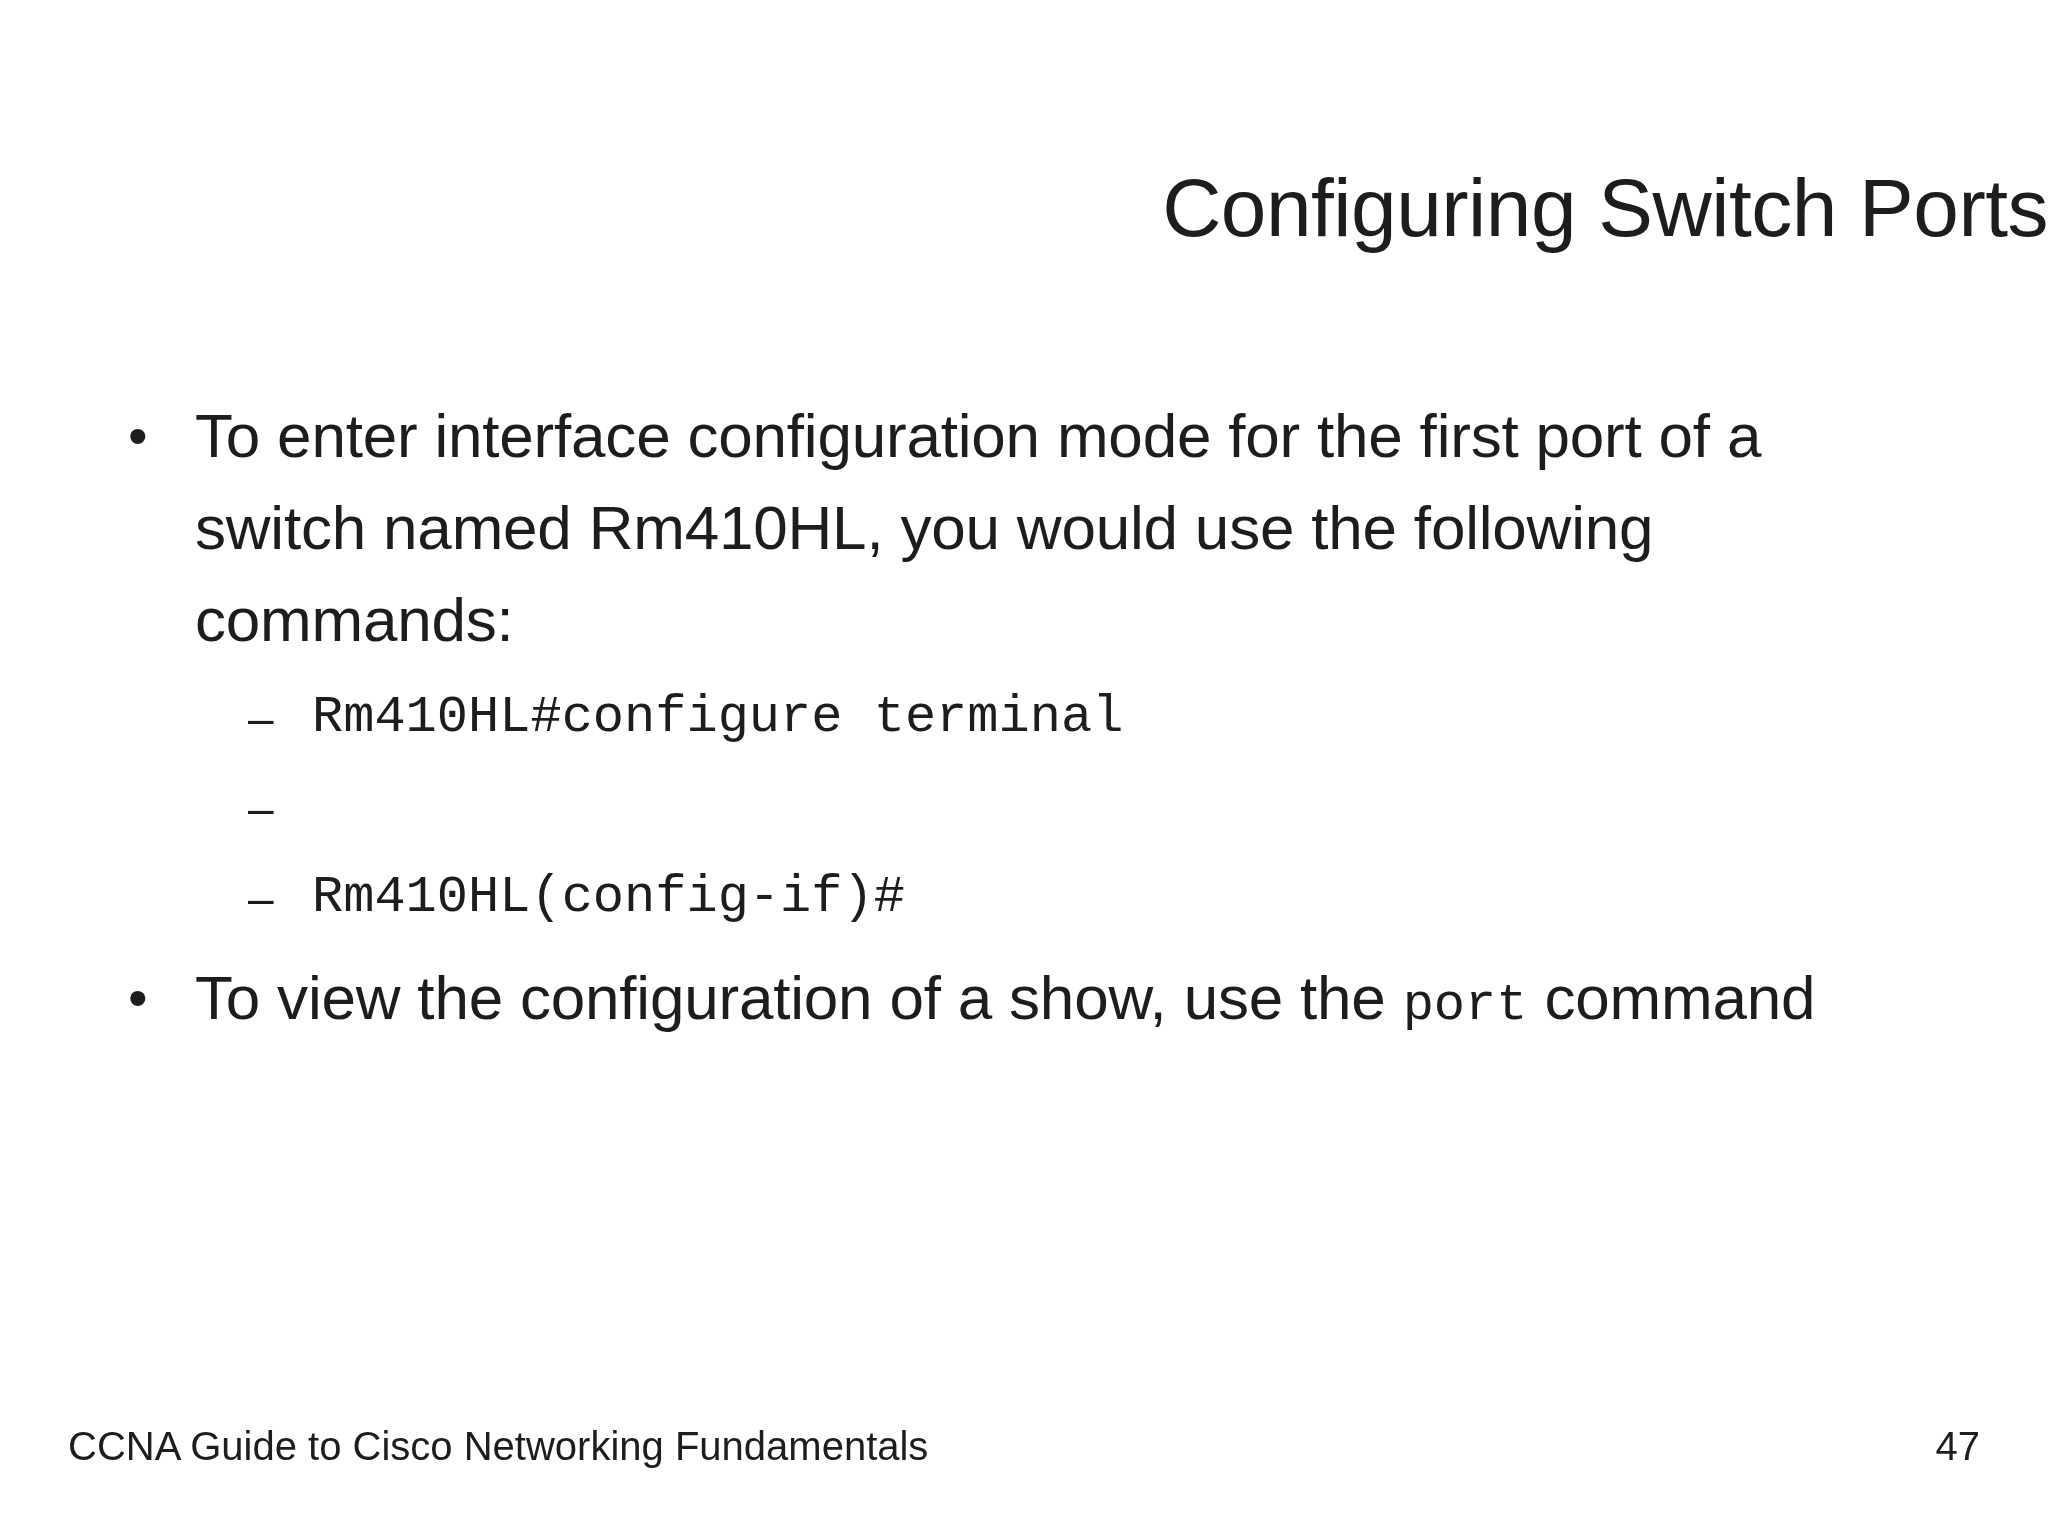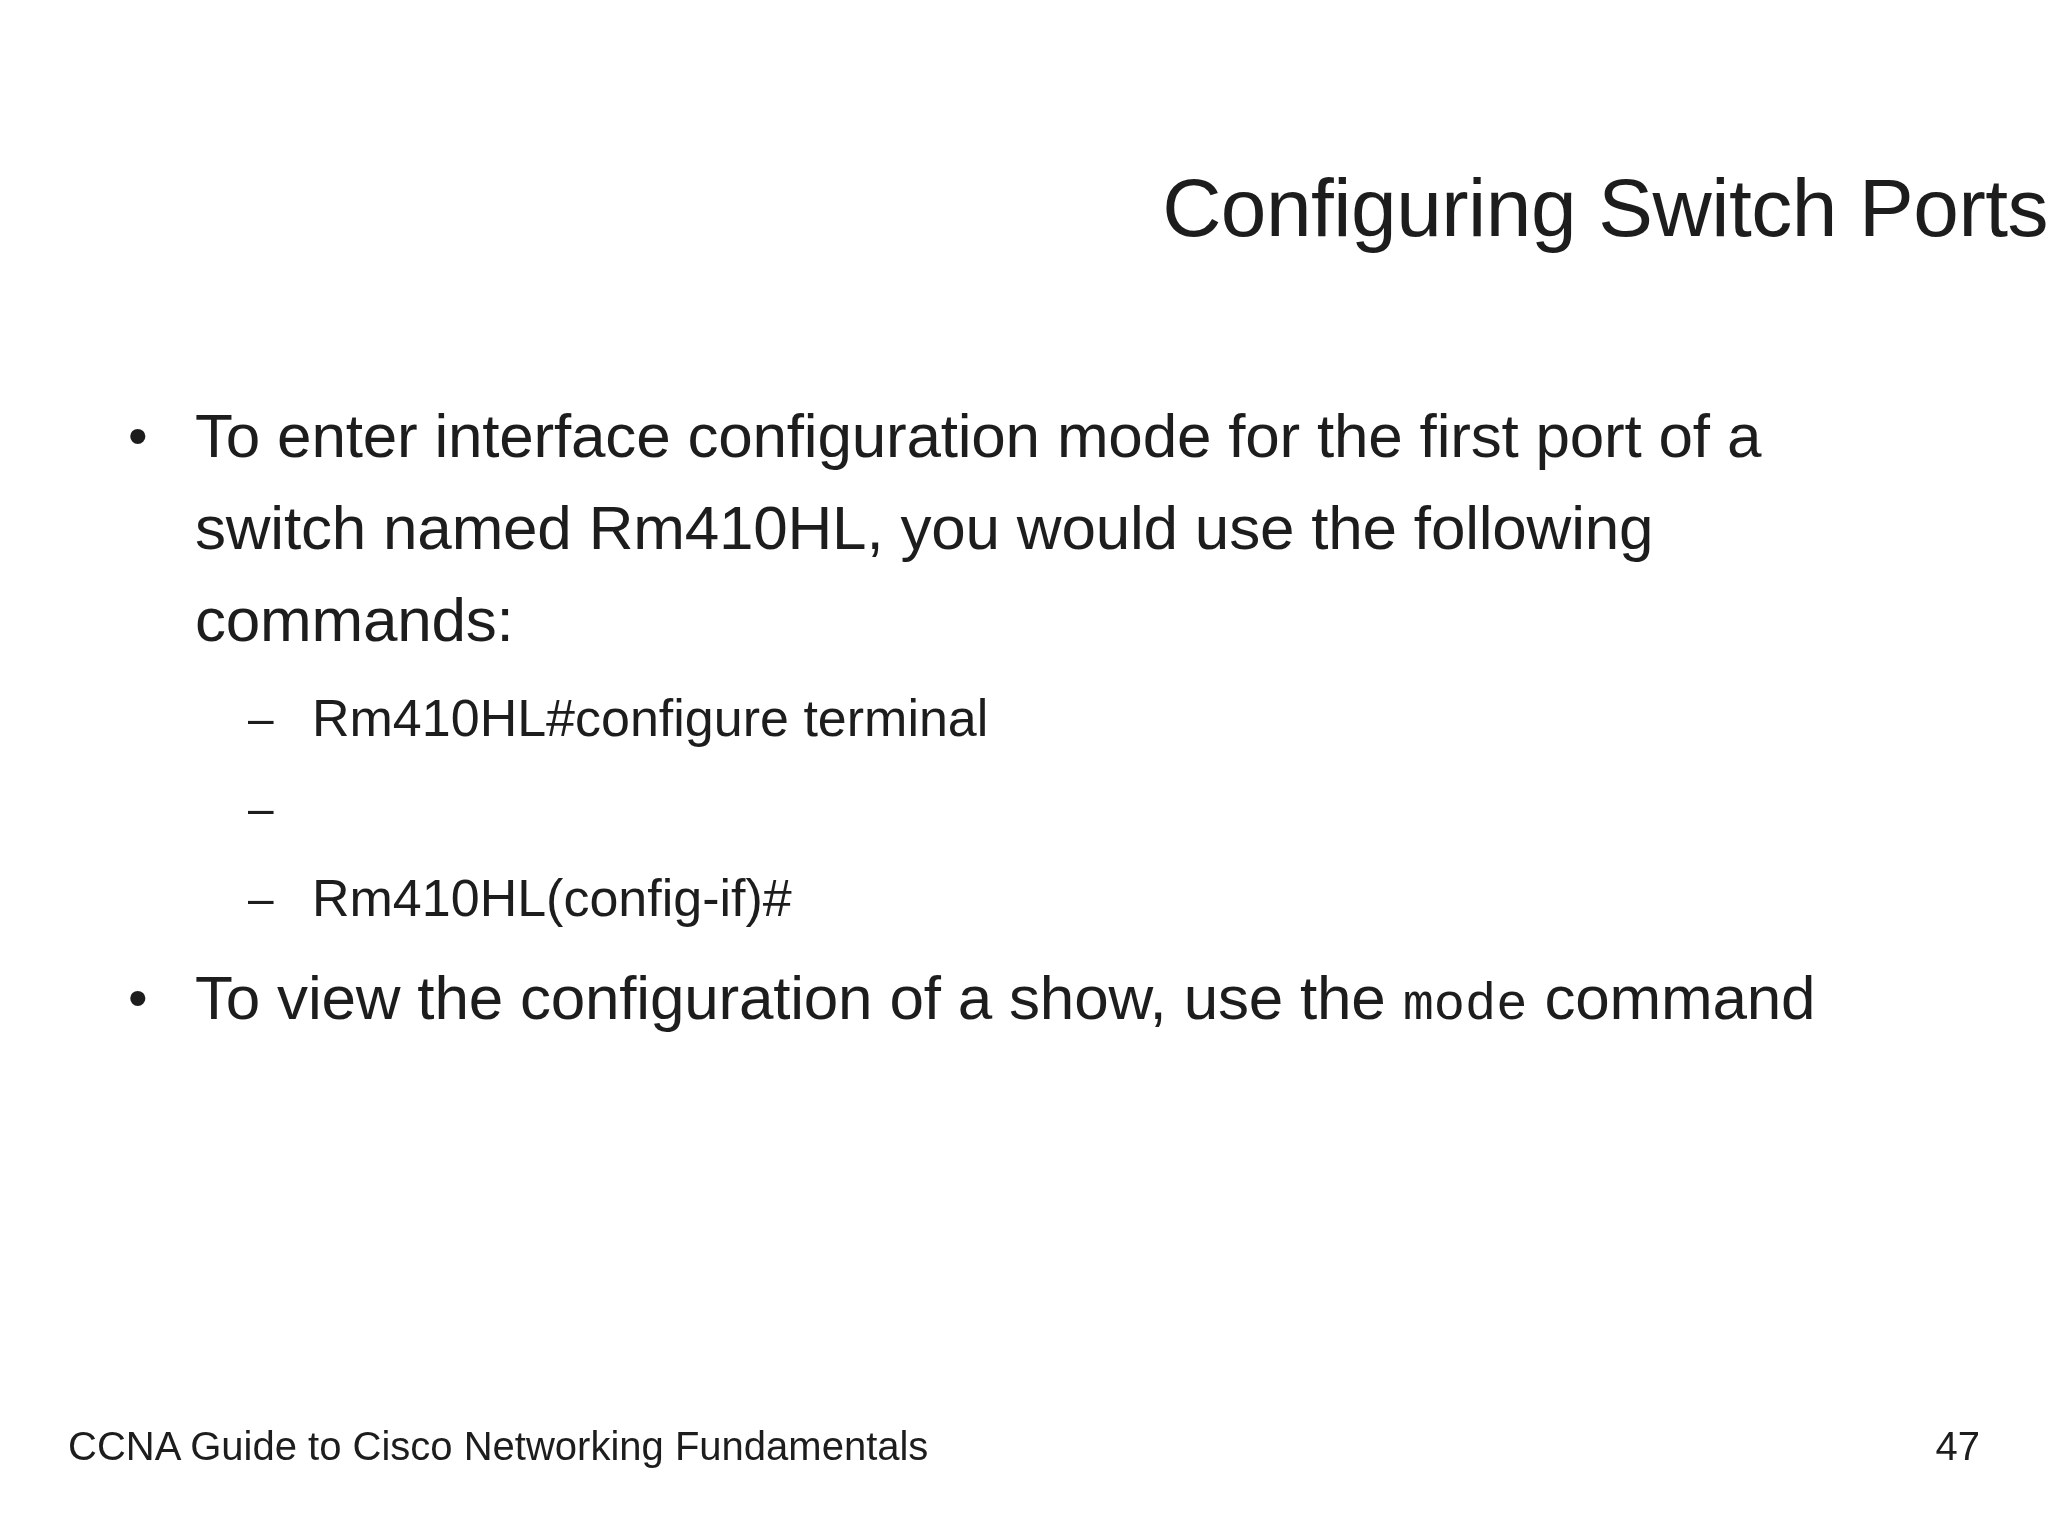--- a/index.html
+++ b/index.html
@@ -89,21 +89,21 @@
     flex: 0 0 auto;
     width: 64px;
     padding-left: 128px;
     box-sizing: content-box;
     font-size: 46px;
     line-height: 76px;
     color: #1d1d1d;
   }
   .b2-text {
     flex: 1 1 auto;
-    font-family: Liberation Sans, sans-serif;
+    font-family: Liberation Mono, monospace;
     font-size: 52px;
     line-height: 76px;
     color: #1d1d1d;
     white-space: pre;
     letter-spacing: 0px;
   }
 
   
   .mono {
     font-family: "Liberation Mono", "DejaVu Sans Mono", monospace;
@@ -165,21 +165,21 @@
 
       <div class="b2">
         <span class="b2-marker">–</span>
         <span class="b2-text">Rm410HL(config-if)#</span>
       </div>
 
     </div>
 
     <div class="b1">
       <span class="b1-marker">•</span>
-      <span class="b1-text"><span>To view the configuration of a show, use the </span><span class="mono">mode</span><span> command</span></span>
+      <span class="b1-text"><span>To view the configuration of a show, use the </span><span class="mono">port</span><span> command</span></span>
     </div>
 
   </div>
 
   <div class="footer">
     <span class="footer-text">CCNA Guide to Cisco Networking Fundamentals</span>
     <span class="footer-page">47</span>
   </div>
 
 </div>

